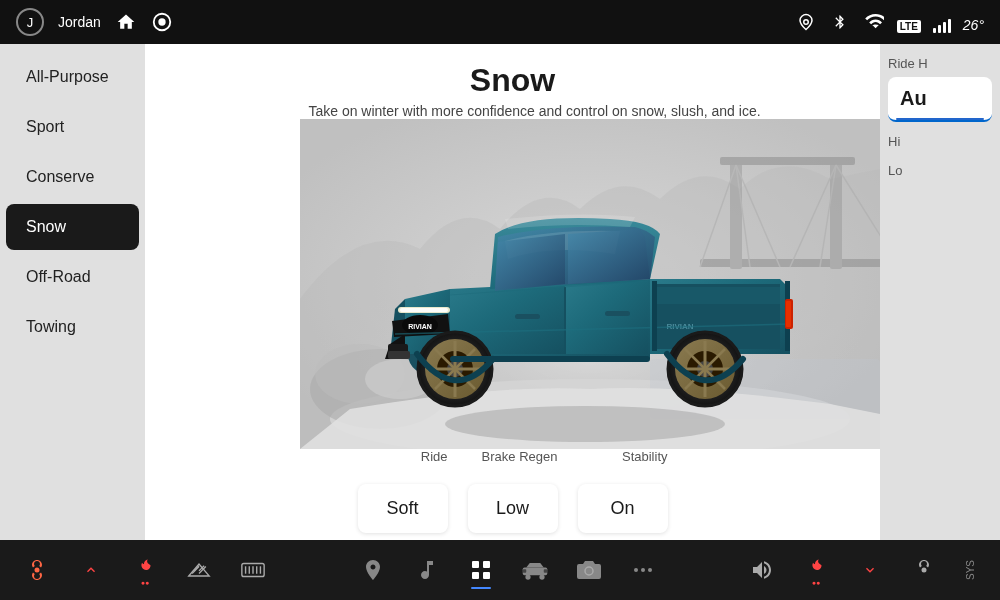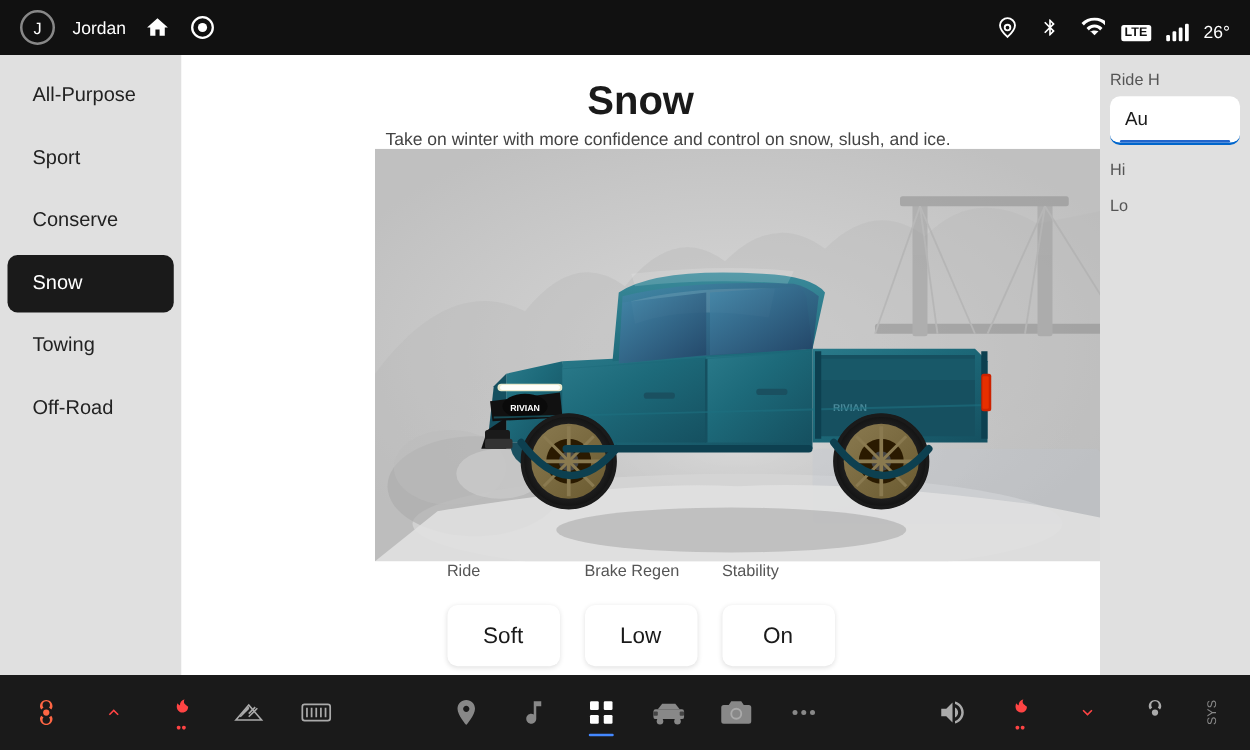--- a/index.html
+++ b/index.html
@@ -55,21 +55,21 @@
       display: flex;
       align-items: flex-end;
       gap: 2px;
       height: 16px;
     }
     .signal-bar {
       width: 3px;
       background: white;
       border-radius: 1px;
     }
-    .temp-text { font-size: 14px; font-weight: 500; }
+    .temp-text { font-size: 14px; font-weight: 500; font-style: italic; }
     .lte-badge {
       font-size: 10px;
       font-weight: 700;
       background: white;
       color: #111;
       padding: 1px 3px;
       border-radius: 2px;
     }
 
     
@@ -146,21 +146,21 @@
     .bottom-controls {
       display: flex;
       gap: 20px;
       margin-bottom: 12px;
       z-index: 2;
       position: relative;
     }
     .control-group {
       display: flex;
       flex-direction: column;
-      align-items: flex-start;
+      align-items: flex-end;
       gap: 20px;
     }
     .control-label {
       font-size: 13px;
       color: #555;
     }
     .control-button {
       background: white;
       border: none;
       border-radius: 8px;
@@ -194,22 +194,22 @@
       border-radius: 8px;
       padding: 10px 12px;
       font-size: 14px;
       cursor: pointer;
       position: relative;
     }
     .right-panel-option.selected {
       border-bottom: 2px solid #0066cc;
     }
     .right-panel-option-text {
-      font-size: 15px;
-      font-weight: 400;
+      font-size: 20px;
+      font-weight: 700;
       color: #1a1a1a;
     }
     .right-section {
       display: flex;
       flex-direction: column;
       gap: 4px;
     }
 
     
     .bottom-bar {
@@ -315,22 +315,22 @@
   </div>
 </div>
 
 <div class="main-area">
 
   <div class="sidebar">
     <div class="sidebar-item">All-Purpose</div>
     <div class="sidebar-item">Sport</div>
     <div class="sidebar-item">Conserve</div>
     <div class="sidebar-item active">Snow</div>
+    <div class="sidebar-item">Off-Road</div>
     <div class="sidebar-item">Towing</div>
-    <div class="sidebar-item">Off-Road</div>
   </div>
 
   <div class="center-content">
     <div class="mode-title">Snow</div>
     <div class="mode-desc">Take on winter with more confidence and control on snow, slush, and ice.</div>
 
     <div class="truck-area">
       <div class="truck-scene">
         
         <svg width="580" height="330" viewBox="0 0 580 330" xmlns="http://www.w3.org/2000/svg">

